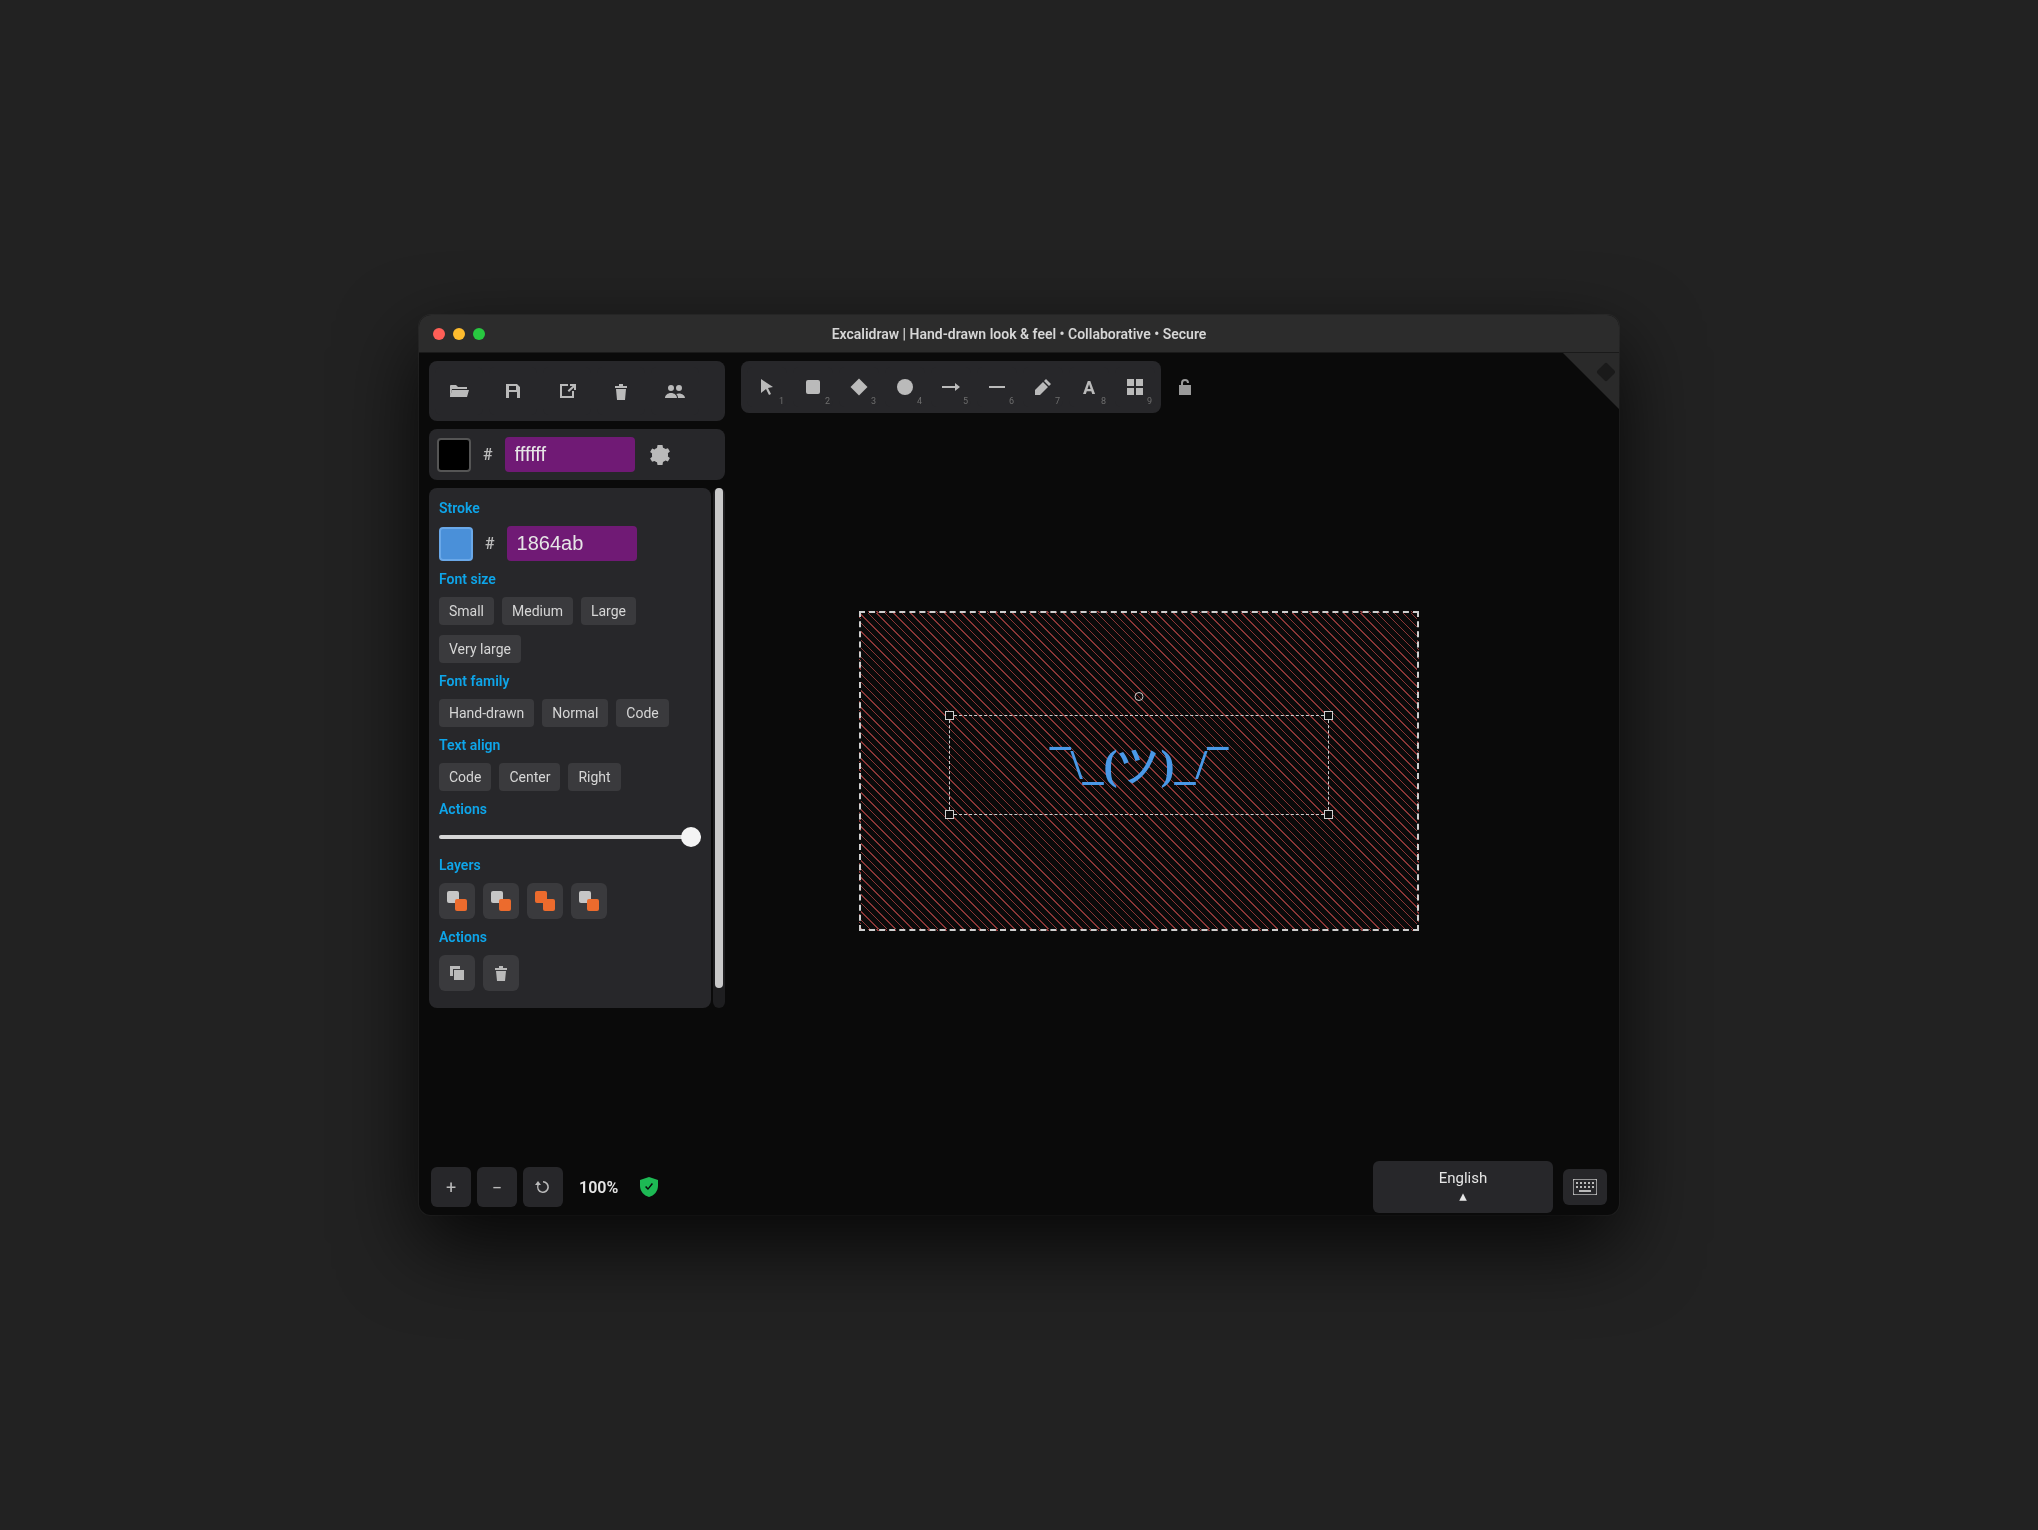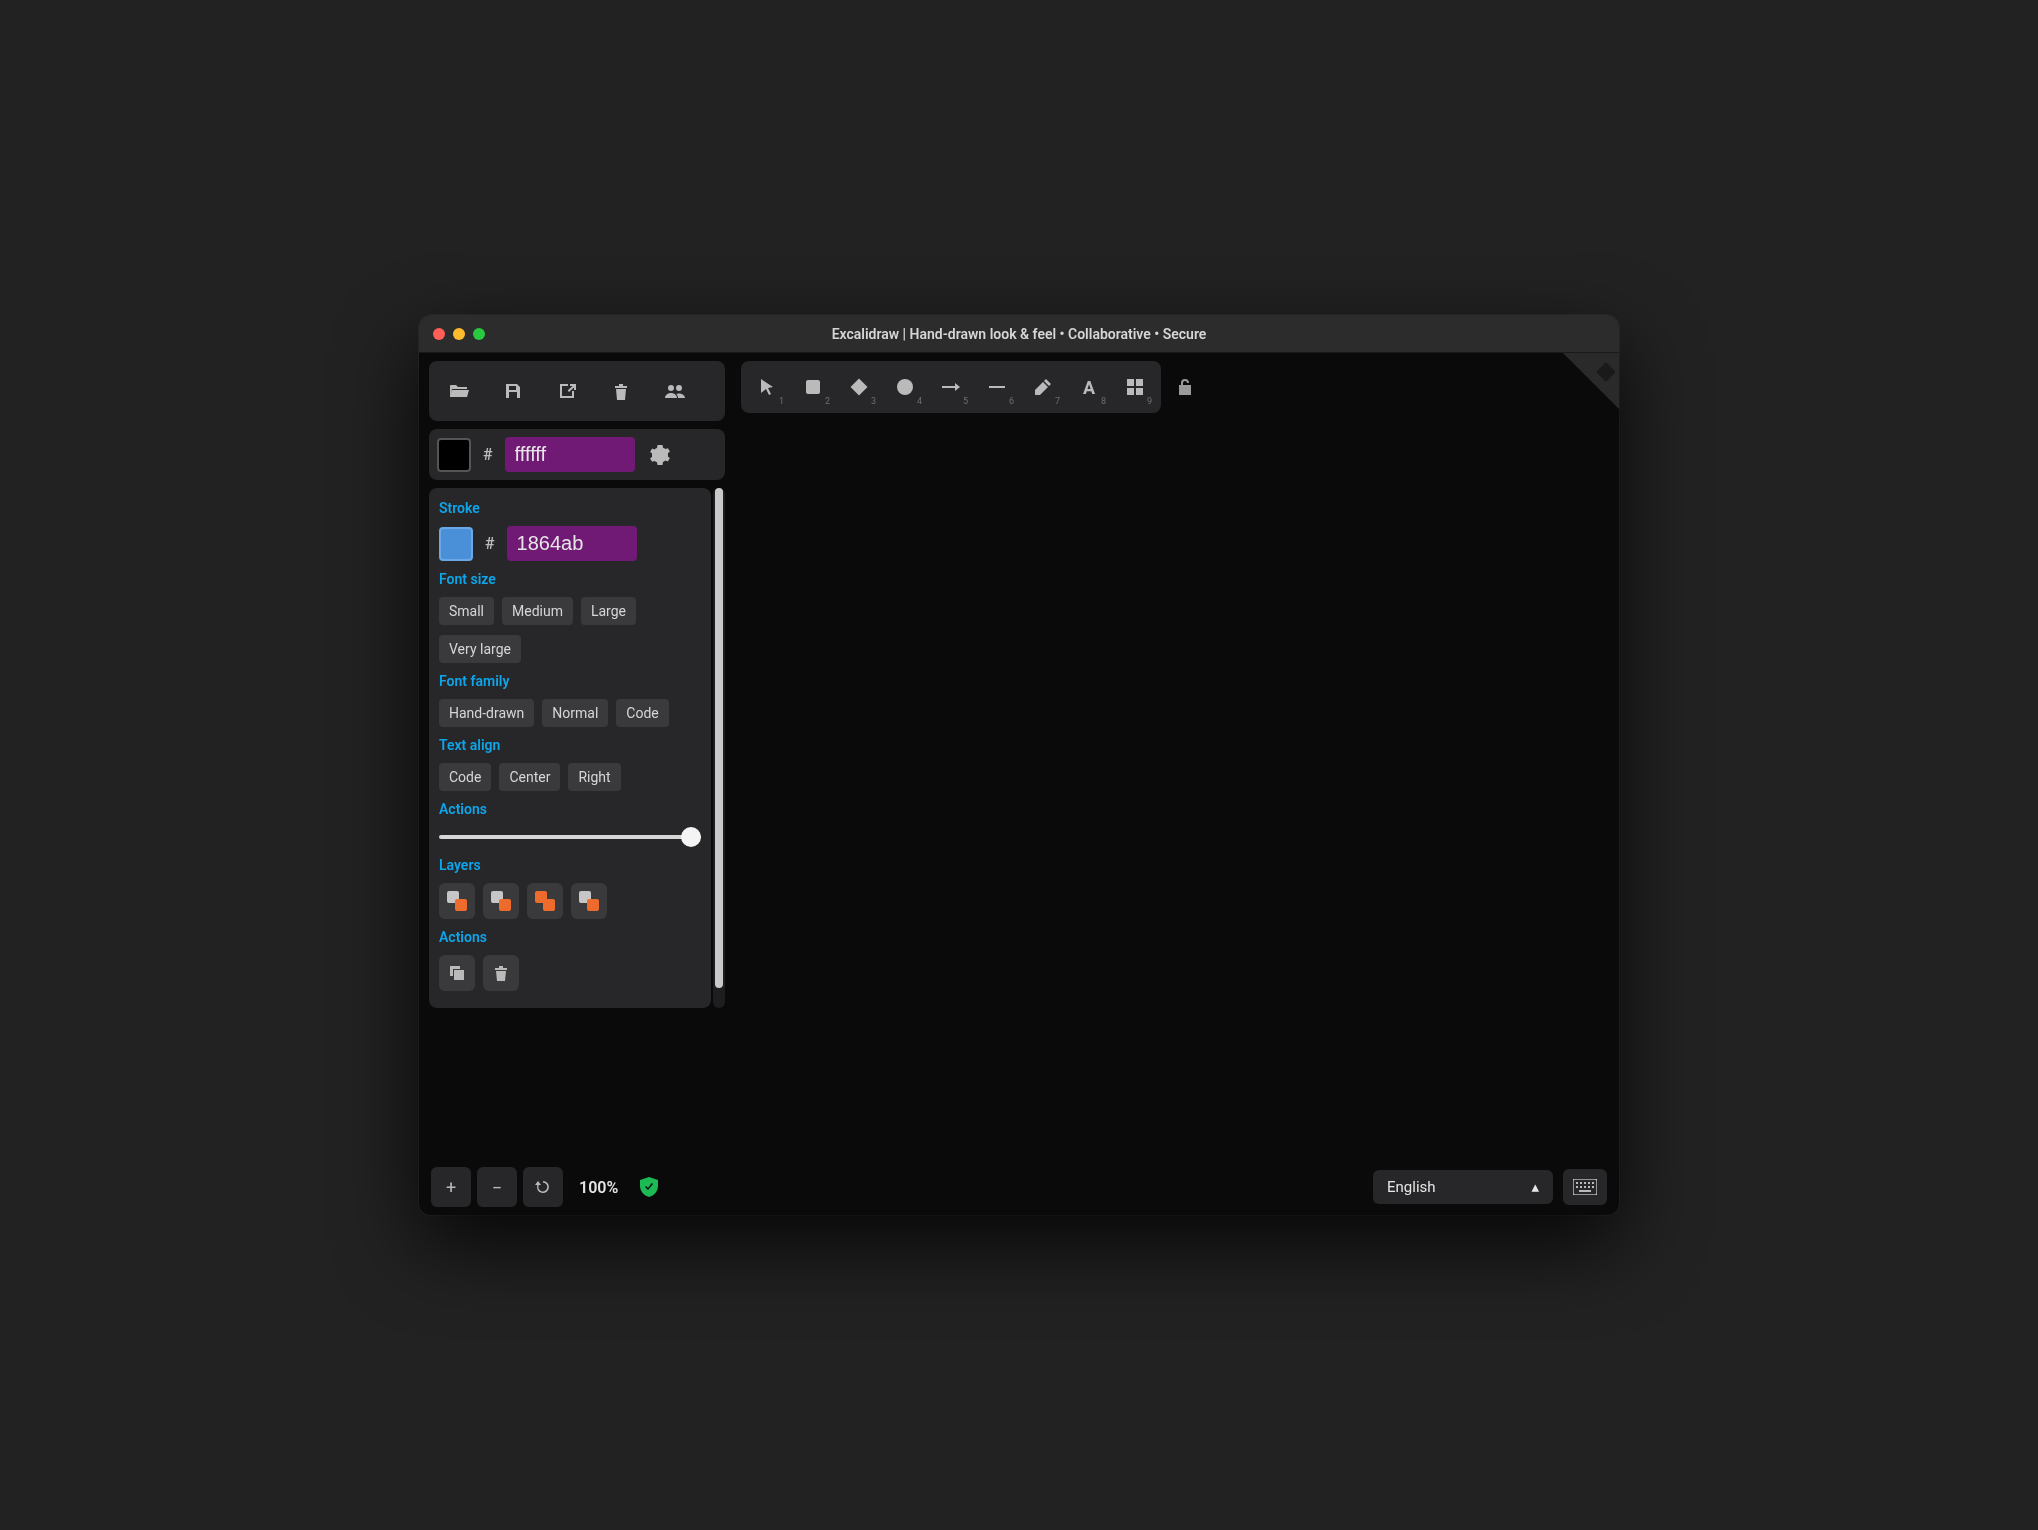--- a/index.html
+++ b/index.html
@@ -199,21 +199,21 @@
     width:40px; height:40px; background:#27272a; border-radius:6px;
     display:flex; align-items:center; justify-content:center; color:#bababa;
     cursor:pointer; font-size:18px;
   }
   .zoom-label { color:#e6e6e6; font-size:16px; font-weight:600; padding:0 10px; }
   .shield { color:#1db954; font-size:20px; margin-left:6px; }
   .bottom-right { display:flex; align-items:center; gap:10px; }
   .lang-select {
     background:#27272a; color:#e6e6e6; border:none; padding:8px 14px;
     border-radius:6px; font-size:15px; width:180px; cursor:pointer;
-    display:flex; justify-content:space-between; align-items:center;
+    display:flex; justify-content:space-between; align-items:center;flex-direction:column;
   }
   .kb-btn {
     width:44px; height:36px; background:#27272a; border-radius:6px;
     display:flex; align-items:center; justify-content:center; color:#bababa; cursor:pointer;
   }
   svg { display:block; }
 </style>
 </head>
 <body>
 
@@ -448,20 +448,31 @@
         <span>
           <svg width="16" height="18" viewBox="0 0 16 18">
                 <path fill="#9a9a9a" d="M4 7V5a4 4 0 018 0h-2a2 2 0 00-4 0v2h8v10H2V7h2z"></path>
               </svg>
         </span>
       </div>
       </div>
 
     </div>
 
+    <div class="canvas">
+      <div class="rect-shape"></div>
+      <div class="text-sel">
+        <div class="rot-handle"></div>
+        <div class="handle h-tl"></div>
+        <div class="handle h-tr"></div>
+        <div class="handle h-bl"></div>
+        <div class="handle h-br"></div>
+        <div class="shrug-text">¯\_(ツ)_/¯</div>
+      </div>
+    </div>
 
     <div class="bottom-bar">
       <div class="bottom-left">
         <div class="bb-btn">
           <span>+</span>
         </div>
         <div class="bb-btn">
           <span>−</span>
         </div>
         <div class="bb-btn">

